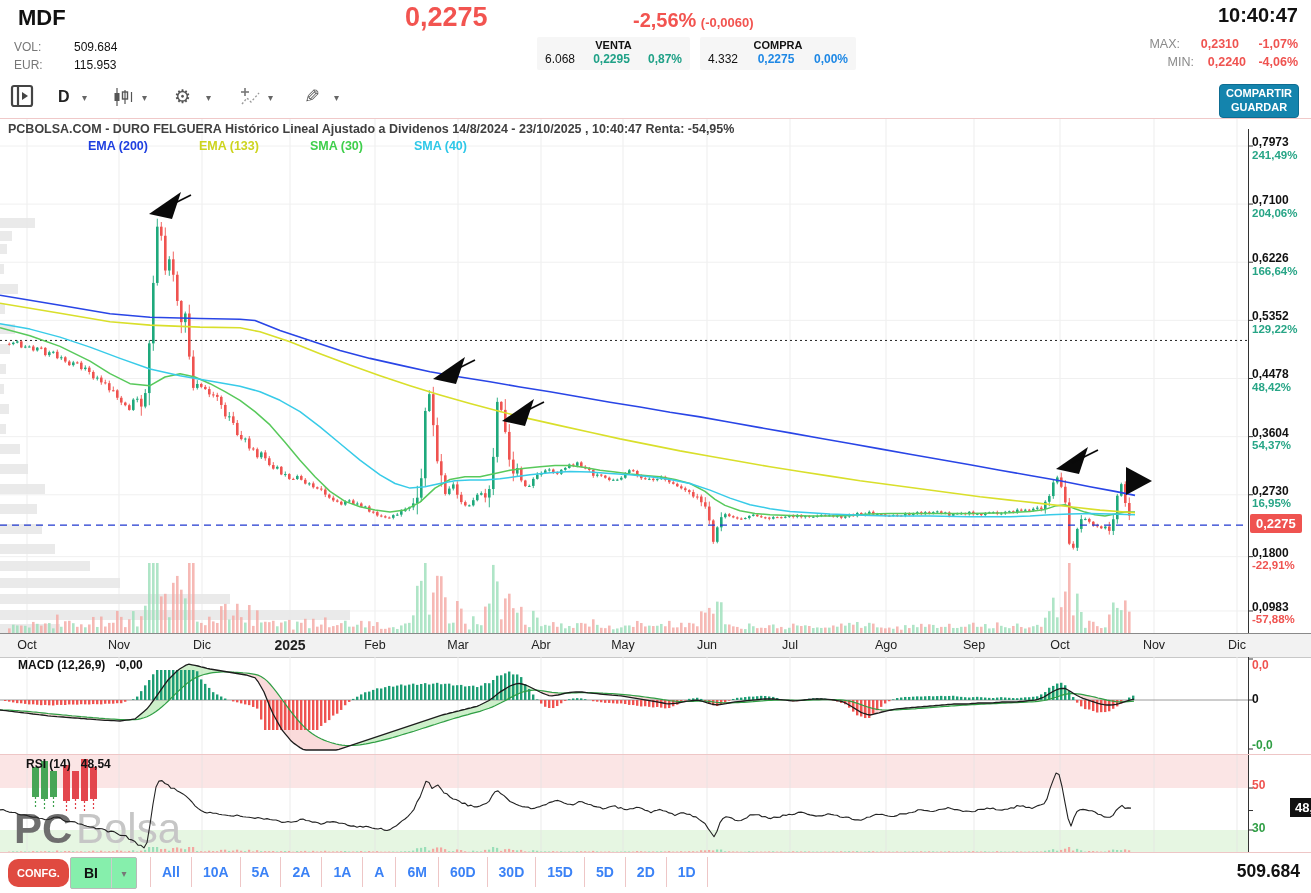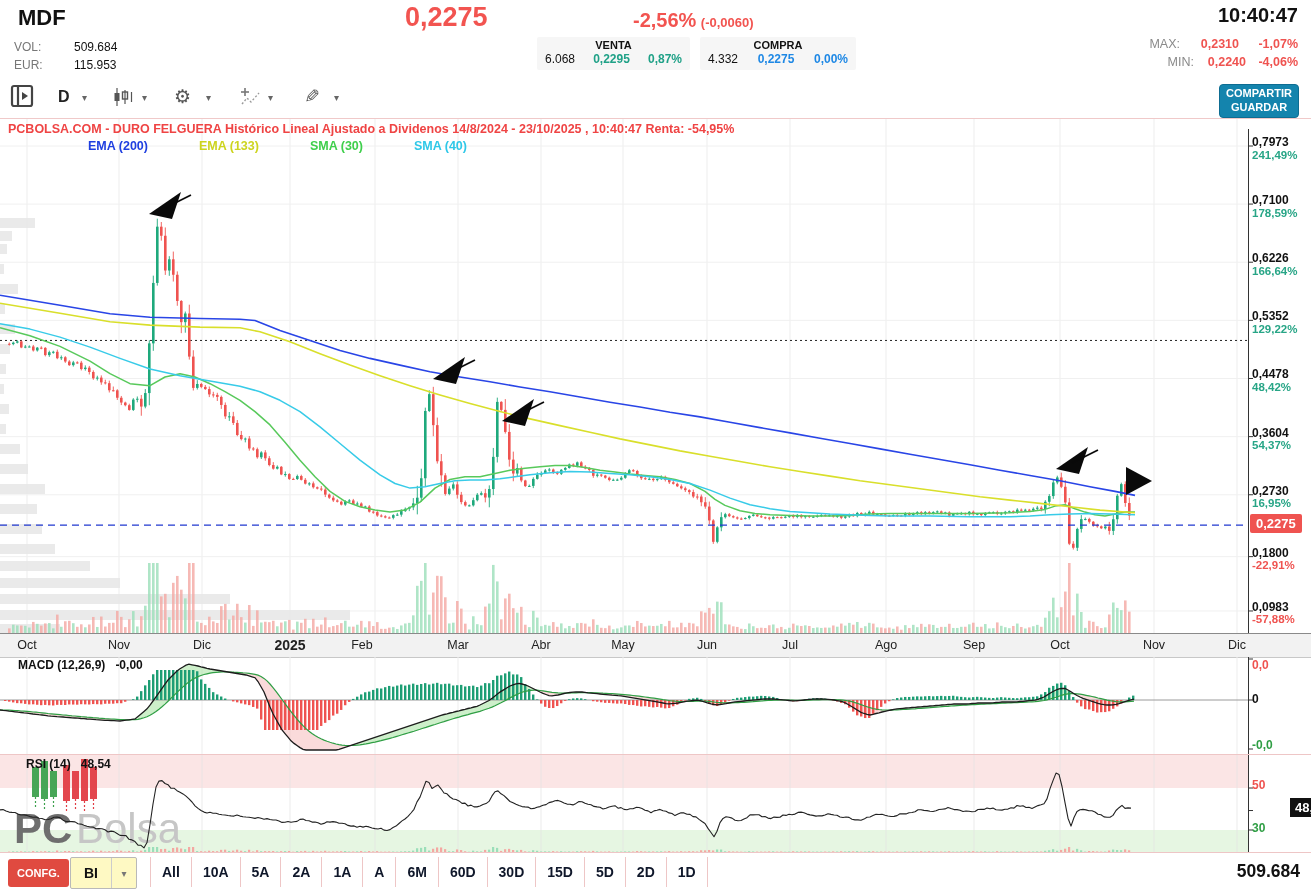--- a/index.html
+++ b/index.html
@@ -30,21 +30,21 @@
          border-radius:4px;color:#fff;font-weight:bold;font-size:11px;line-height:1.25;
          text-align:center;cursor:pointer;font-family:"Liberation Sans",sans-serif;padding:2px 0;}
   
   .icon-btn{position:absolute;top:84px;background:none;border:none;color:#555;cursor:pointer;
             font-family:"Liberation Sans",sans-serif;padding:0;}
   .caret{font-size:10px;color:#666;}
   .tf-letter{font-size:16px;font-weight:bold;color:#222;}
   .glyph{font-size:19px;color:#555;}
   
   .chart-area{left:0;top:118px;width:1311px;height:515px;border-top:1px solid #f0c9c9;}
-  .chart-title{left:8px;top:3px;font-size:12.5px;font-weight:bold;color:#ef4444;white-space:nowrap;}
+  .chart-title{left:8px;top:3px;font-size:12.5px;font-weight:bold;color:#404040;white-space:nowrap;}
   .legend{left:44px;top:20px;display:flex;font-size:12.5px;font-weight:bold;}
   .legend span{margin-right:7px;margin-left:44px;}
   .price-axis{left:1250px;top:118px;width:60px;height:515px;}
   .pa{position:absolute;left:2px;line-height:12.5px;white-space:nowrap;}
   .pa .pp{font-size:12px;font-weight:bold;color:#111;}
   .pa .ps{font-size:11.5px;font-weight:bold;}
   .ps.pos{color:#27a586;} .ps.neg{color:#ef5350;}
   .badge{position:absolute;left:0;background:#ef5350;color:#fff;font-weight:bold;
          font-size:13px;padding:2px 6px;border-radius:2px;}
   .xaxis{left:0;top:633px;width:1311px;height:23px;background:#f2f2f2;
@@ -52,29 +52,29 @@
   .xl{position:absolute;top:4px;font-size:12.5px;color:#222;width:48px;text-align:center;}
   .xl.b{font-weight:bold;font-size:14px;top:3px;}
   .panel-label{font-size:12px;font-weight:bold;color:#111;white-space:nowrap;}
   .macd-panel{left:0;top:657px;width:1311px;height:97px;}
   .rsi-panel{left:0;top:754px;width:1311px;height:98px;border-top:1px solid #eec6c6;}
   .ax-lab{position:absolute;left:1252px;font-size:12px;font-weight:bold;}
   .badge-dark{position:absolute;left:1290px;background:#111;color:#fff;font-weight:bold;
               font-size:13px;padding:2px 5px;}
   
   .bottom{left:0;top:852px;width:1311px;height:41px;border-top:1px solid #eec6c6;background:#fff;}
-  .confg{position:absolute;left:8px;top:6px;background:#e04a40;border:none;border-radius:3px;
+  .confg{position:absolute;left:8px;top:6px;background:#e04a40;border:none;border-radius:10px;
          color:#fff;font-weight:bold;font-size:11px;padding:8px 9px;cursor:pointer;
          font-family:"Liberation Sans",sans-serif;}
   .bi{position:absolute;left:70px;top:4px;height:30px;border:1px solid #b9b9b9;border-radius:2px;
-      display:flex;align-items:center;background:#fef9c3;cursor:pointer;}
+      display:flex;align-items:center;background:#86efac;cursor:pointer;}
   .bi .bi-txt{width:40px;text-align:center;font-weight:bold;font-size:14px;}
   .bi .bi-caret{width:24px;text-align:center;border-left:1px solid #ccc;color:#777;font-size:10px;align-self:stretch;display:flex;align-items:center;justify-content:center;}
   .ranges{position:absolute;left:150px;top:4px;height:30px;display:flex;align-items:stretch;border-left:1px solid #eec6c6;}
-  .rng{display:flex;align-items:center;padding:0 11px;font-size:14px;font-weight:bold;color:#0f172a;
+  .rng{display:flex;align-items:center;padding:0 11px;font-size:14px;font-weight:bold;color:#3b82f6;
        border-right:1px solid #eec6c6;background:none;cursor:pointer;font-family:"Liberation Sans",sans-serif;border-top:none;border-bottom:none;border-left:none;}
   .bvol{right:11px;top:8px;font-size:17.5px;font-weight:bold;}
   svg text{font-family:"Liberation Sans",sans-serif;}
 </style>
 </head>
 <body>
 
 <div class="app">
 
   <div class="abs sym">MDF</div>
@@ -1085,21 +1085,21 @@
         <span style="color: rgb(47, 200, 232);">SMA (40)</span>
       </div>
   </div>
   <div class="abs price-axis" id="price-axis">
       <div class="pa" style="top: 18px;">
         <div class="pp">0,7973</div>
         <div class="ps pos">241,49%</div>
       </div>
       <div class="pa" style="top: 76.072px;">
         <div class="pp">0,7100</div>
-        <div class="ps pos">178,59%</div>
+        <div class="ps pos">204,06%</div>
       </div>
       <div class="pa" style="top: 134.21px;">
         <div class="pp">0,6226</div>
         <div class="ps pos">166,64%</div>
       </div>
       <div class="pa" style="top: 192.349px;">
         <div class="pp">0,5352</div>
         <div class="ps pos">129,22%</div>
       </div>
       <div class="pa" style="top: 250.487px;">
@@ -1123,21 +1123,21 @@
         <div class="ps neg">-57,88%</div>
       </div>
       <div class="badge" style="top: 396.031px;">0,2275</div>
     </div>
 
   <div class="abs xaxis" id="xaxis">
       <div class="xl" style="left: 3px;">Oct</div>
       <div class="xl" style="left: 95px;">Nov</div>
       <div class="xl" style="left: 178px;">Dic</div>
       <div class="xl b" style="left: 266px;">2025</div>
-      <div class="xl" style="left: 338px;">Feb</div>
+      <div class="xl" style="left: 351px;">Feb</div>
       <div class="xl" style="left: 434px;">Mar</div>
       <div class="xl" style="left: 517px;">Abr</div>
       <div class="xl" style="left: 599px;">May</div>
       <div class="xl" style="left: 683px;">Jun</div>
       <div class="xl" style="left: 766px;">Jul</div>
       <div class="xl" style="left: 862px;">Ago</div>
       <div class="xl" style="left: 950px;">Sep</div>
       <div class="xl" style="left: 1036px;">Oct</div>
       <div class="xl" style="left: 1130px;">Nov</div>
       <div class="xl" style="left: 1213px;">Dic</div>

